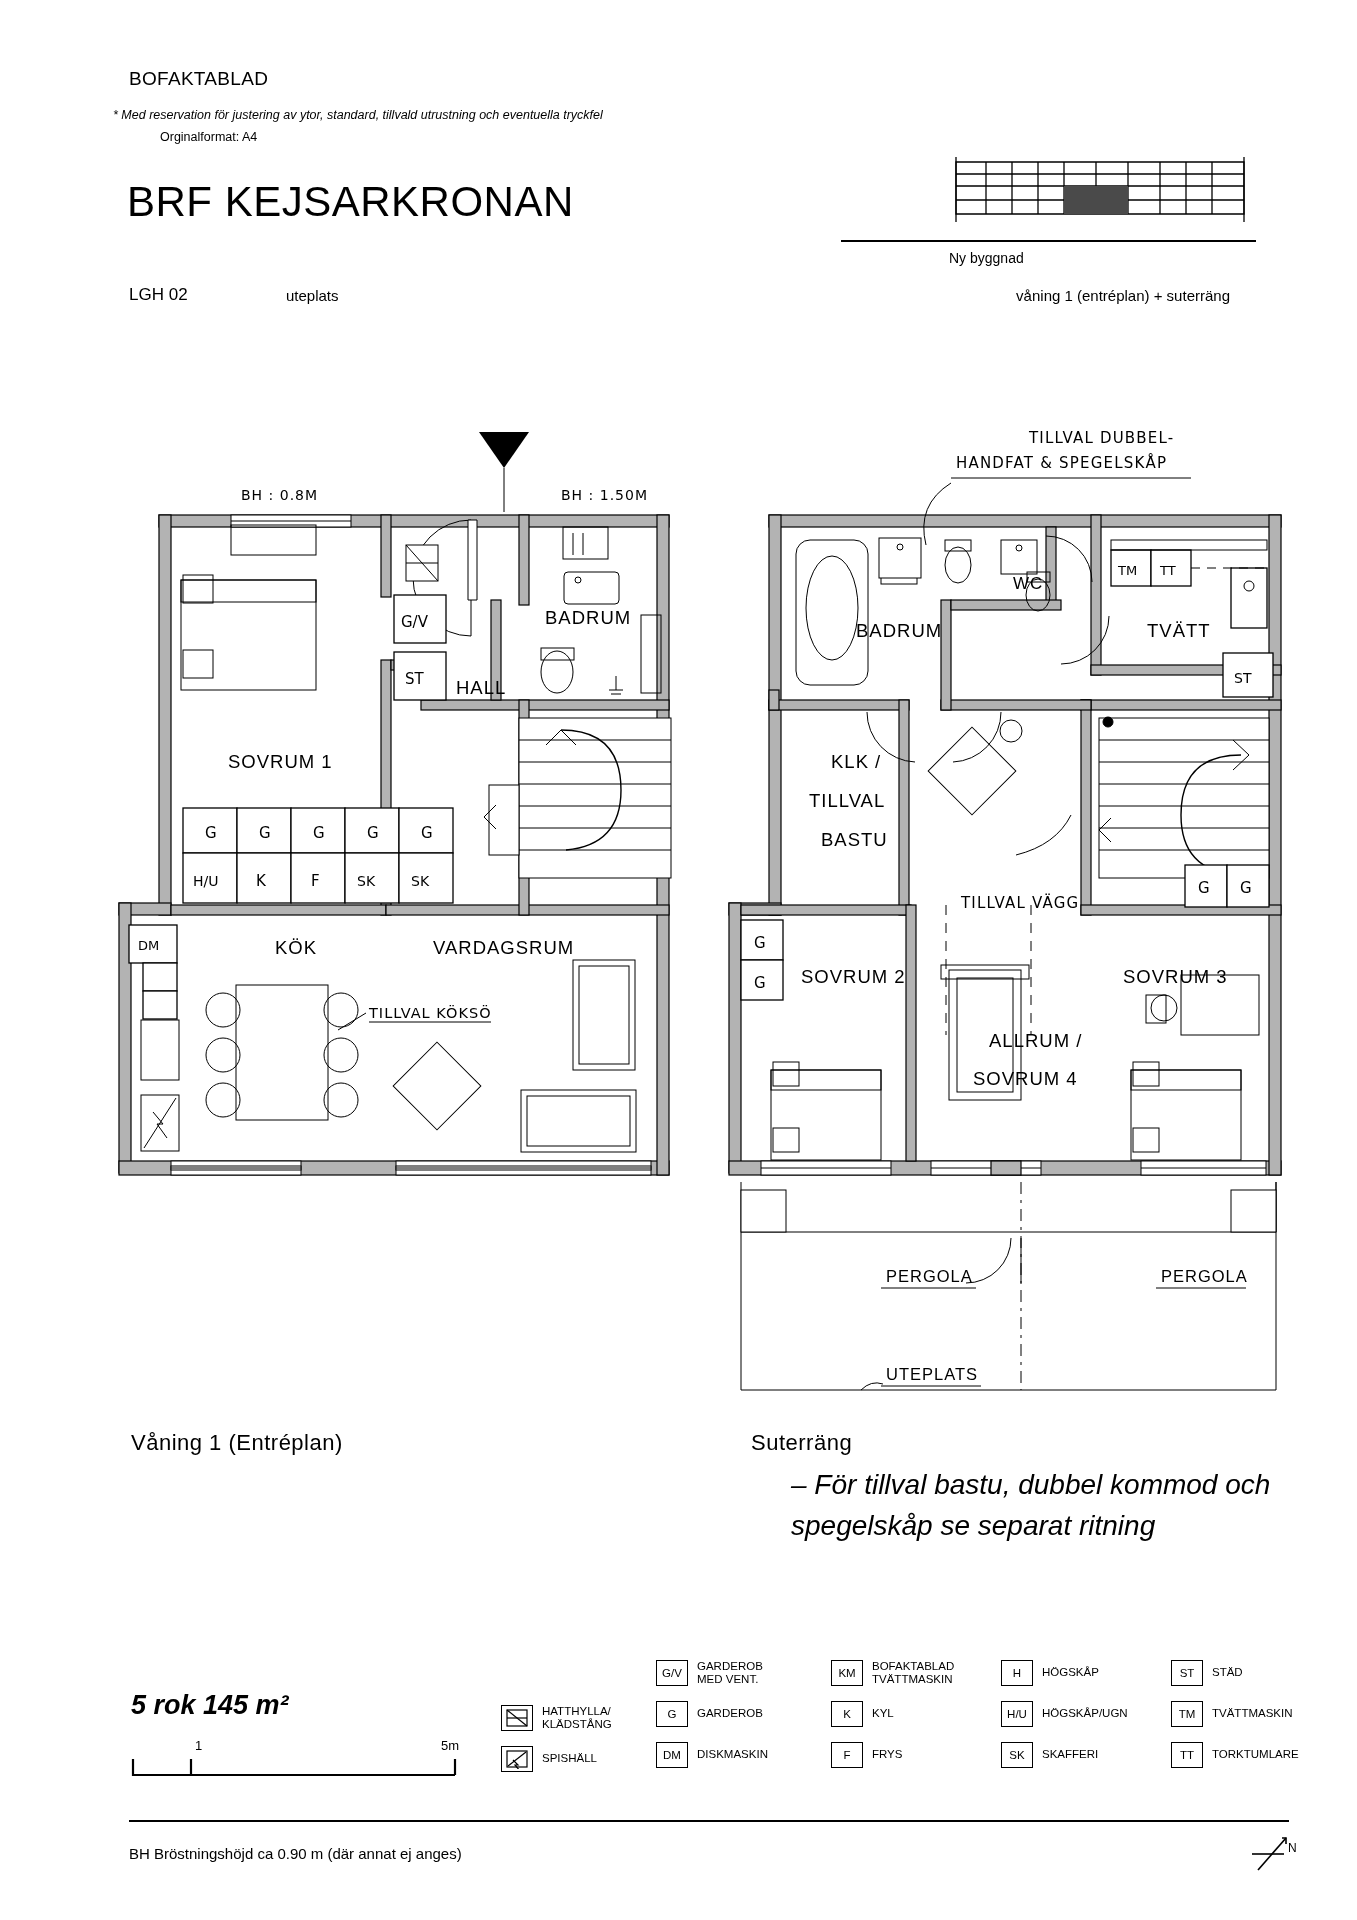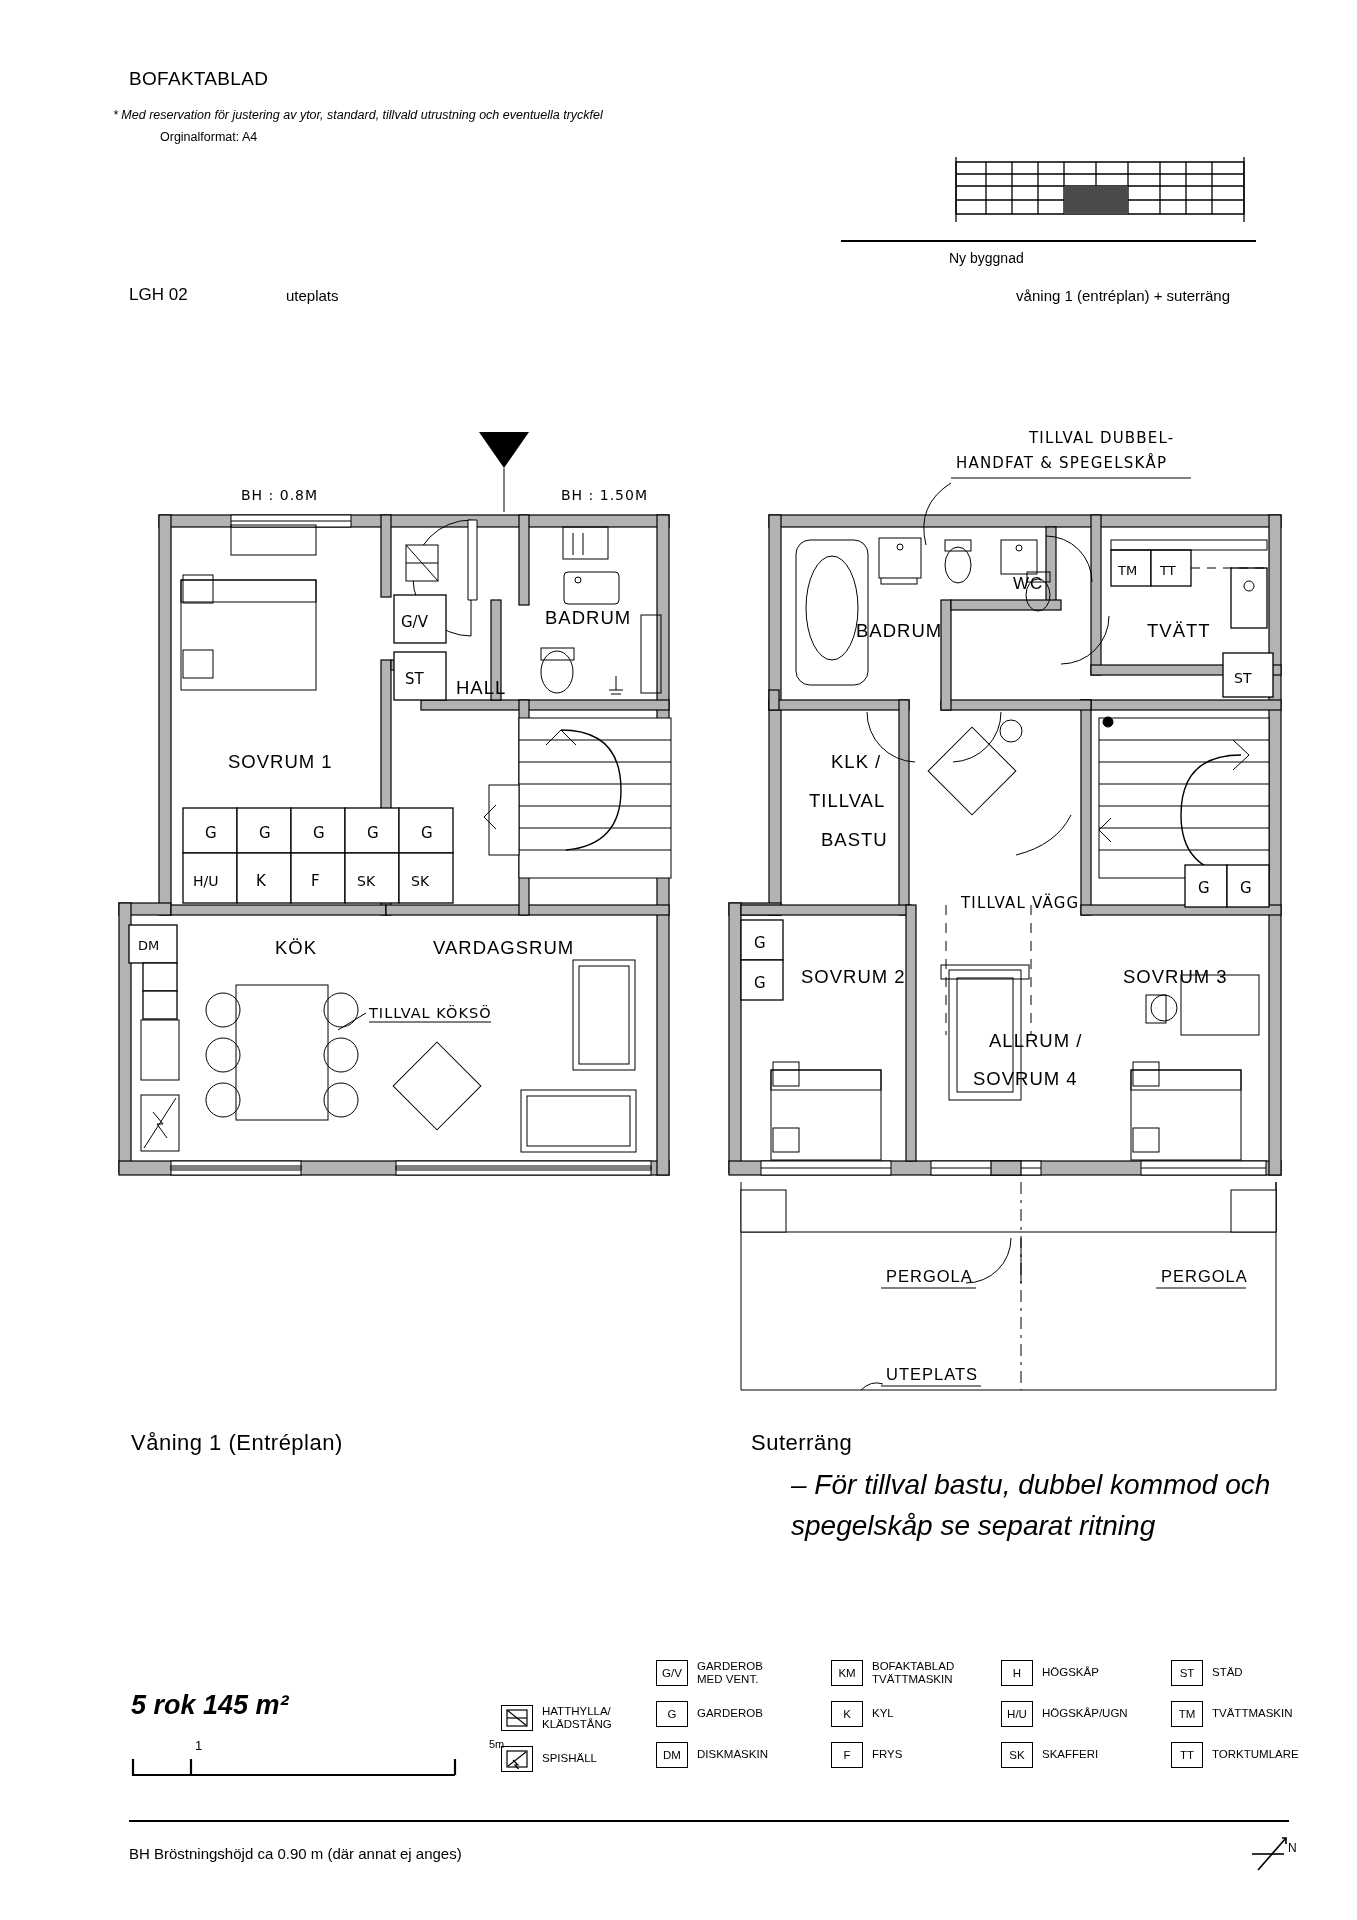--- a/index.html
+++ b/index.html
@@ -38,38 +38,39 @@
 
   
   .cap-v1{position:absolute;left:130px;top:1430px;font-size:22px;letter-spacing:.5px;}
   .cap-su{position:absolute;left:750px;top:1430px;font-size:22px;letter-spacing:.5px;}
   .cap-su2{position:absolute;left:790px;top:1465px;font-size:28px;font-style:italic;line-height:1.45;width:520px;}
 
   
   .area{position:absolute;left:130px;top:1690px;font-size:27px;font-weight:bold;font-style:italic;}
   .scalebar{position:absolute;left:128px;top:1745px;width:330px;height:45px;}
   .scale-1{position:absolute;left:194px;top:1738px;font-size:13px;}
-  .scale-5{position:absolute;left:440px;top:1738px;font-size:11px;margin-left:48px;}
+  .scale-5{position:absolute;left:440px;top:1738px;font-size:13px;}
   .leg-col{position:absolute;}
   .leg-item{display:flex;align-items:center;margin-bottom:15px;height:26px;}
   .leg-box{width:30px;height:24px;border:1.4px solid #000;display:flex;align-items:center;justify-content:center;font-size:11.5px;flex:none;margin-right:9px;}
   .leg-txt{font-size:11.5px;line-height:1.15;}
 
   .bh-note{position:absolute;left:128px;top:1845px;font-size:15px;}
   .foot-rule{position:absolute;left:128px;top:1820px;width:1160px;height:1.5px;background:#000;}
   .north{position:absolute;left:1245px;top:1830px;width:60px;height:60px;}
 </style>
 </head>
 <body>
 
 <div class="page">
 
   <div class="hdr-bofaktablad">BOFAKTABLAD</div>
   <div class="hdr-reserv">* Med reservation för justering av ytor, standard, tillvald utrustning och eventuella tryckfel</div>
   <div class="hdr-orig">Orginalformat: A4</div>
+  <div class="hdr-title">BRF KEJSARKRONAN</div>
 
   <div class="bld">
     <svg width="310" height="80" viewBox="0 0 310 80">
       <g stroke="#000" fill="none" stroke-width="1.3">
         <path d="M10 10 L298 10 L298 62 L10 62 Z" fill="#fff"></path>
         <path d="M10 22 L298 22"></path>
         <path d="M10 34 L298 34"></path>
         <path d="M10 48 L298 48"></path>
         <path d="M40 10 L40 62"></path>
           <path d="M66 10 L66 62"></path>

